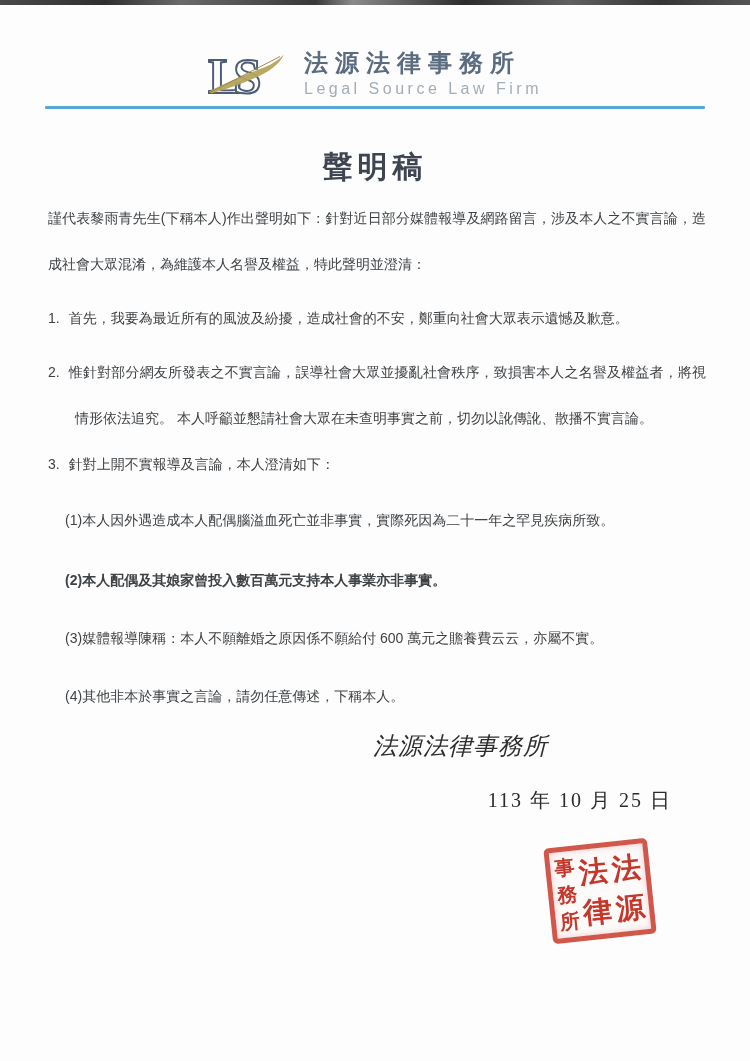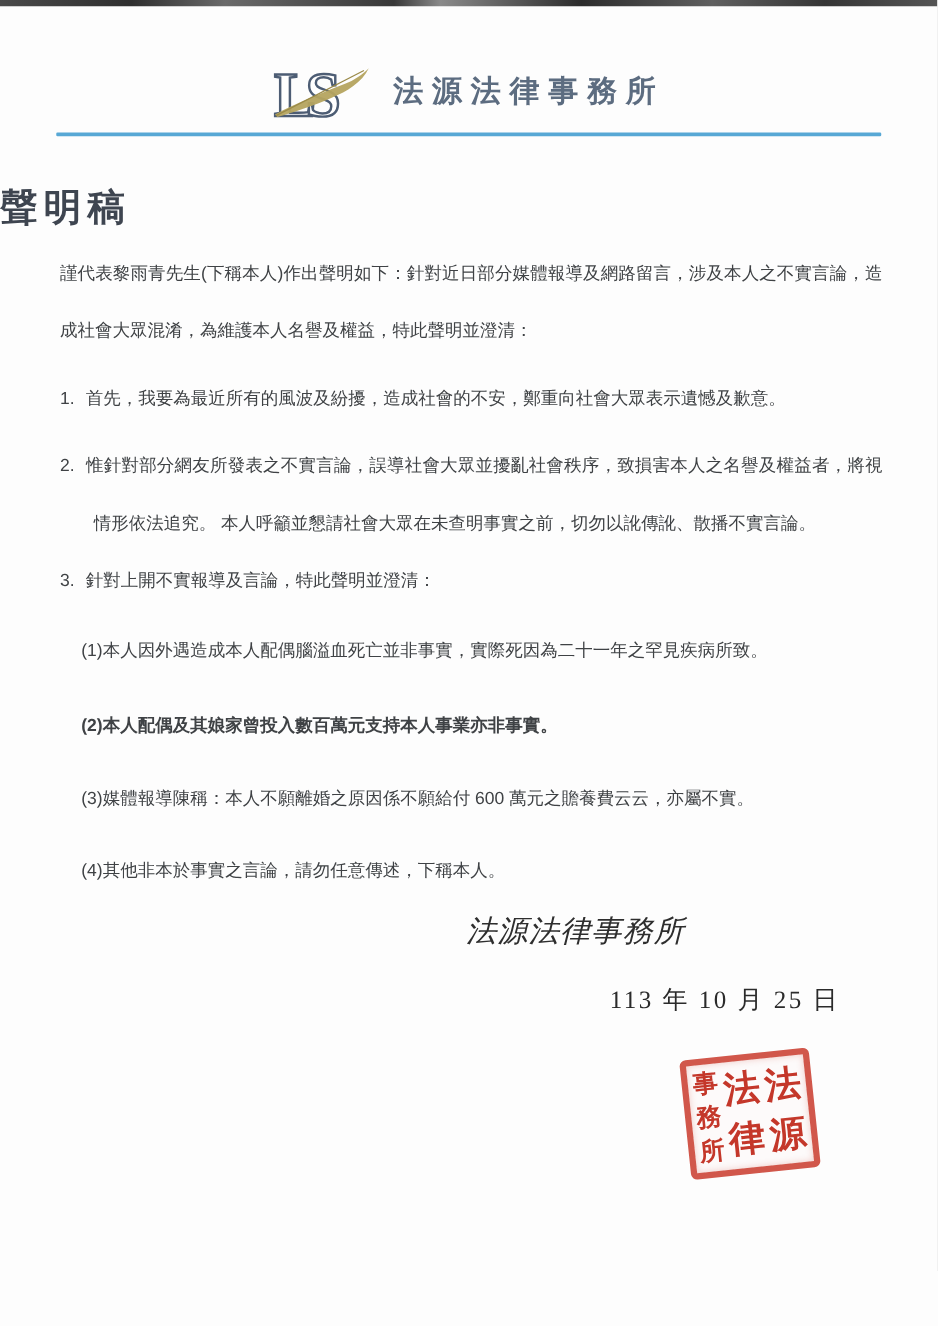--- a/index.html
+++ b/index.html
@@ -29,21 +29,21 @@
     font-size:24px;letter-spacing:7px;color:#5c6c80;font-weight:600;line-height:1.2;
   }
   .firm-en{
     font-size:16px;letter-spacing:3.5px;color:#a3adb6;line-height:1.25;margin-top:1px;
   }
   .rule{
     height:3px;background:#58a8d5;margin:5px 45px 0 45px;border-radius:1px;
   }
   
   .doc-title{
-    margin-top:38px;text-align:left;
+    margin-top:38px;text-align:center;
     font-size:30px;font-weight:700;letter-spacing:5px;color:#3e4550;line-height:40px;
   }
   
   .body{
     margin:8px 44px 0 48px;
     font-size:14px;line-height:46px;
     text-align:justify;
   }
   .intro{margin-top:0;}
   .item{padding-left:27px;text-indent:-27px;margin-top:8px;}
@@ -97,41 +97,42 @@
       <svg class="logo" viewBox="0 0 80 54" aria-hidden="true">
 
         <text x="0" y="46" font-family="Liberation Serif, serif" font-size="52" font-weight="700" fill="#ffffff" stroke="#4d5d74" stroke-width="2">L</text>
         <text x="26" y="46" font-family="Liberation Serif, serif" font-size="52" font-weight="700" fill="#ffffff" stroke="#4d5d74" stroke-width="2">S</text>
 
         <path d="M1,45 C18,36 40,27 58,20 C66,17 73,12 78,7 C72,19 60,26 48,31 C32,38 14,44 3,47 Z" fill="#b5a45f" opacity="0.95"></path>
         <path d="M2,46 L74,9" stroke="#9a8a48" stroke-width="1" fill="none"></path>
       </svg>
       <div class="firm-names">
         <div class="firm-zh">法源法律事務所</div>
+        <div class="firm-en">Legal Source Law Firm</div>
       </div>
     </div>
     <div class="rule"></div>
   </div>
 
   <div class="doc-title">聲明稿</div>
 
   <div class="body">
 
     <p class="intro" style="margin:0;">謹代表黎雨青先生(下稱本人)作出聲明如下：針對近日部分媒體報導及網路留言，涉及本人之不實言論，造成社會大眾混淆，為維護本人名譽及權益，特此聲明並澄清：</p>
 
     <div class="item">
       <span class="num">1.</span><span>首先，我要為最近所有的風波及紛擾，造成社會的不安，鄭重向社會大眾表示遺憾及歉意。</span>
     </div>
 
     <div class="item">
       <span class="num">2.</span><span>惟針對部分網友所發表之不實言論，誤導社會大眾並擾亂社會秩序，致損害本人之名譽及權益者，將視情形依法追究。 本人呼籲並懇請社會大眾在未查明事實之前，切勿以訛傳訛、散播不實言論。</span>
     </div>
 
     <div class="item">
-      <span class="num">3.</span><span>針對上開不實報導及言論，特此聲明並澄清：</span>
+      <span class="num">3.</span><span>針對上開不實報導及言論，本人澄清如下：</span>
     </div>
 
     <div class="subs">
       <div class="sub sub-1">
         <span>(1)</span><span>本人因外遇造成本人配偶腦溢血死亡並非事實，實際死因為二十一年之罕見疾病所致。</span>
       </div>
       <div class="sub sub-2">
         <span>(2)</span><span>本人配偶及其娘家曾投入數百萬元支持本人事業亦非事實。</span>
       </div>
       <div class="sub sub-3">

